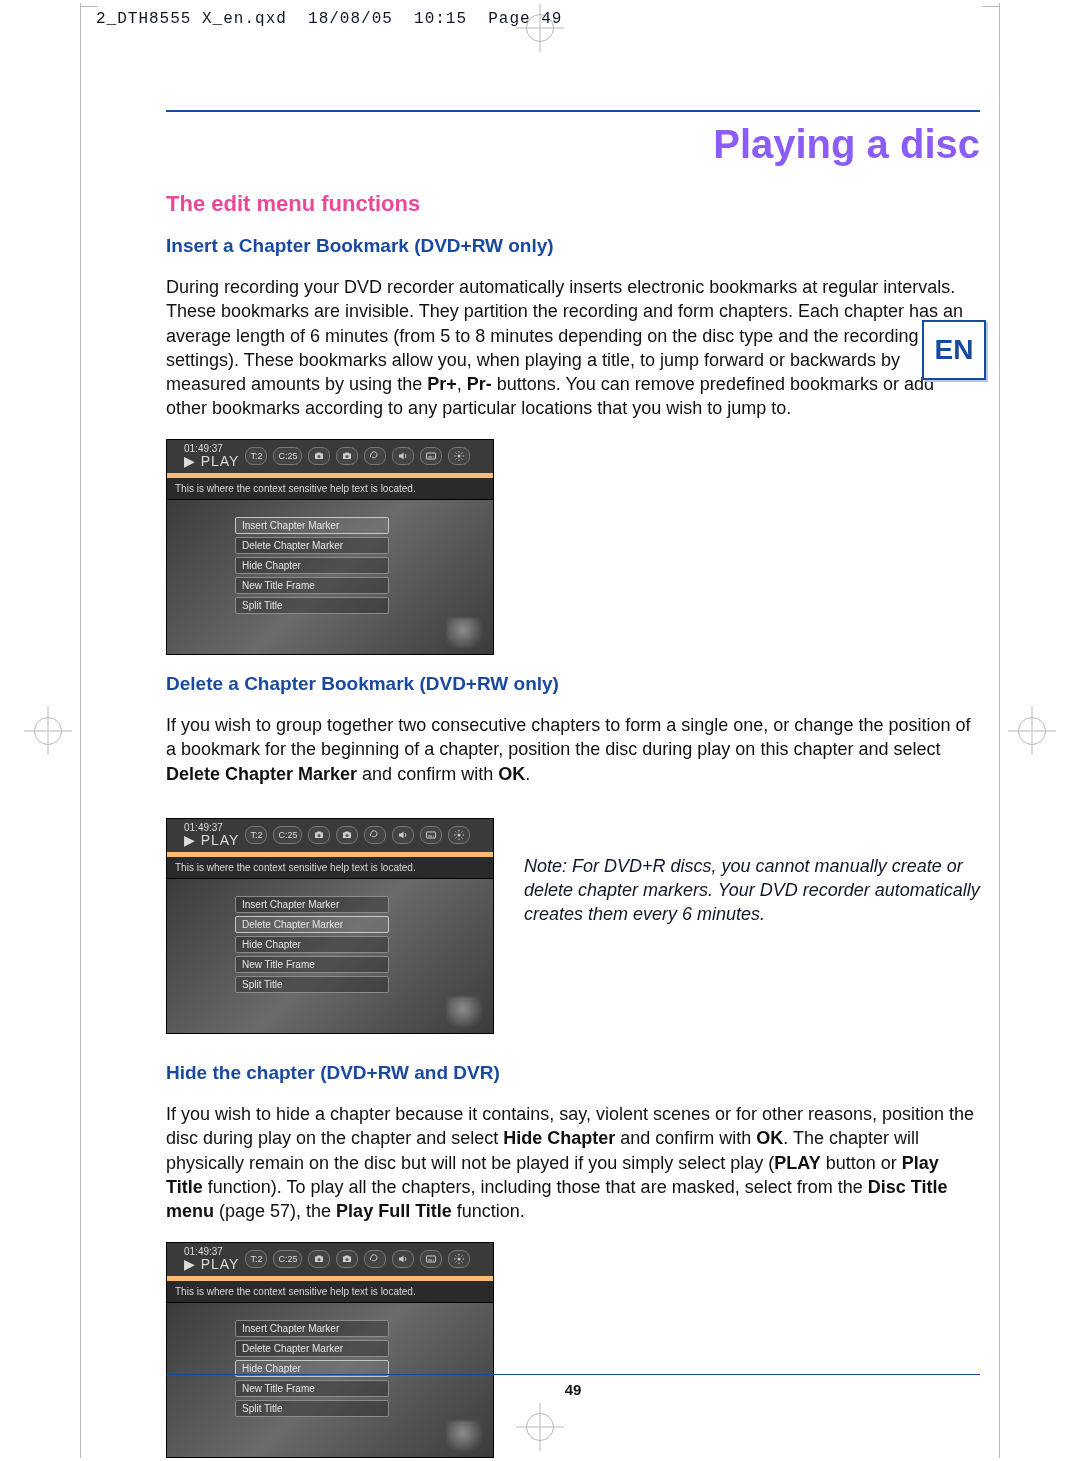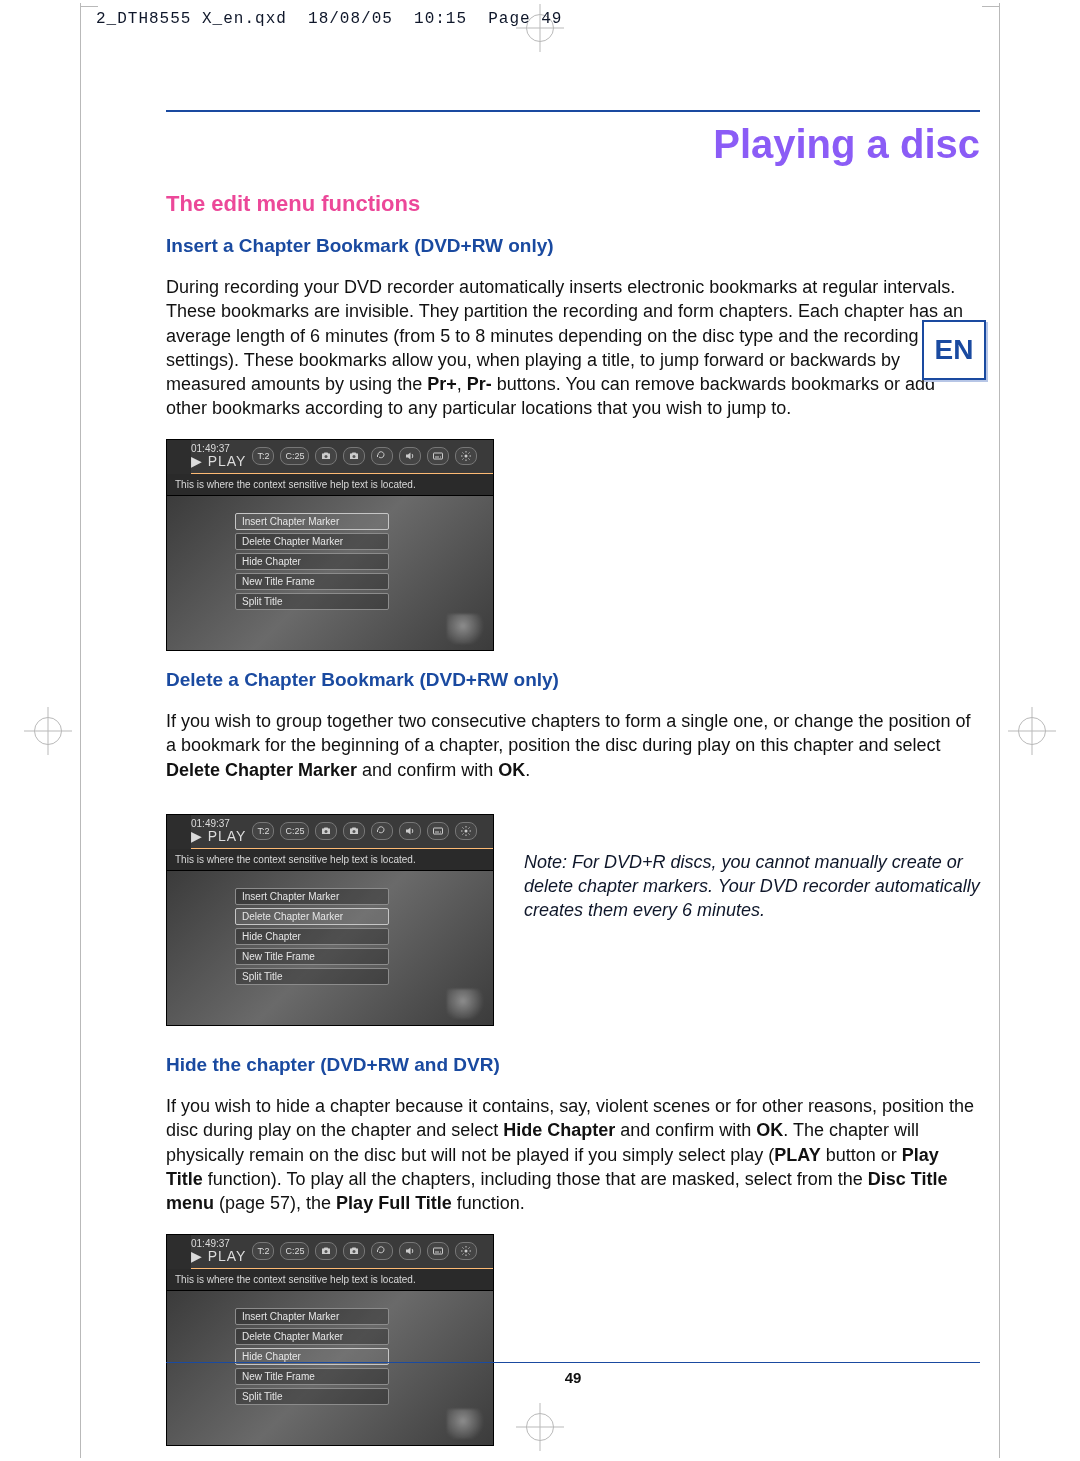--- a/index.html
+++ b/index.html
@@ -142,24 +142,23 @@
     width: 326px;
     background: #2d2d2d;
     border: 1px solid #000;
     margin: 14px 0 10px 0;
     position: relative;
   }
   .osd-bar {
     display: flex;
     align-items: center;
     gap: 6px;
-    padding: 4px 0;
+    padding: 4px 17px;
     background: #3a3a3a;
-    border-bottom: 1px solid #fdba74;
-    margin-left: 24px;
+    border-bottom: 5px solid #fdba74;
   }
   .osd-time { color: #dcdcdc; font-size: 10px; line-height: 1.05; font-family: Arial, sans-serif; }
   .osd-time .tiny { font-size: 14px; display:block; letter-spacing: 1px;}
   .osd-chip {
     color: #dcdcdc;
     font-size: 9px;
     line-height: 1;
     border: 1px solid #777;
     border-radius: 8px;
     padding: 2px 4px;
@@ -270,21 +269,21 @@
     <div class="page-title-rule"></div>
     <div class="page-title">Playing a disc</div>
 
     <div class="en-badge">EN</div>
 
     <div class="h2">The edit menu functions</div>
 
     <div class="h3">Insert a Chapter Bookmark (DVD+RW only)</div>
     <p class="body">
       <span>During recording your DVD recorder automatically inserts electronic bookmarks at regular intervals. These bookmarks are invisible. They partition the recording and form chapters. Each chapter has an average length of 6 minutes (from 5 to 8 minutes depending on the disc type and the recording settings). These bookmarks allow you, when playing a title, to jump forward or backwards by measured amounts by using the </span>
-      <b>Pr+</b><span>, </span><b>Pr-</b><span> buttons. You can remove backwards bookmarks or add other bookmarks according to any particular locations that you wish to jump to.</span>
+      <b>Pr+</b><span>, </span><b>Pr-</b><span> buttons. You can remove predefined bookmarks or add other bookmarks according to any particular locations that you wish to jump to.</span>
     </p>
 
     <div class="osd">
         <div class="osd-bar">
           <div class="osd-time">01:49:37<span class="tiny">▶ PLAY</span></div>
           <div class="osd-chip">T:2</div>
           <div class="osd-chip">C:25</div>
           <div class="osd-chip icon">
             <svg viewBox="0 0 24 24" fill="#ccc">
               <path d="M4 7h3l2-2h6l2 2h3v11H4z"></path>

